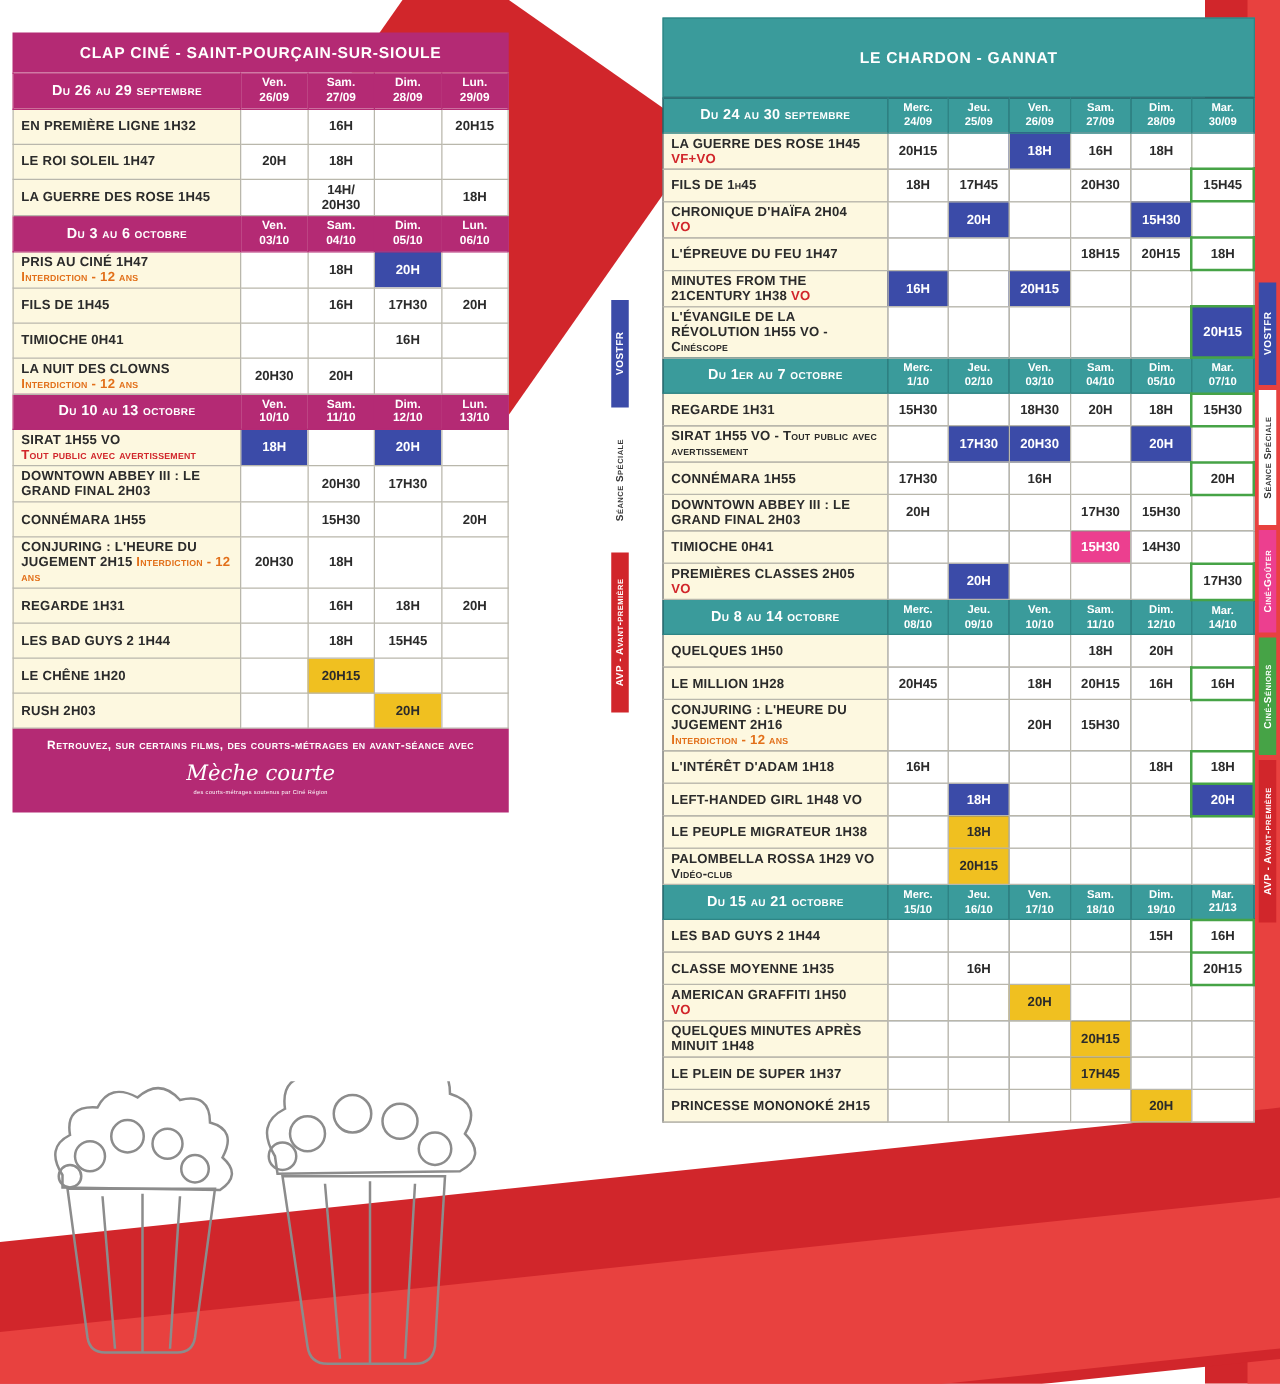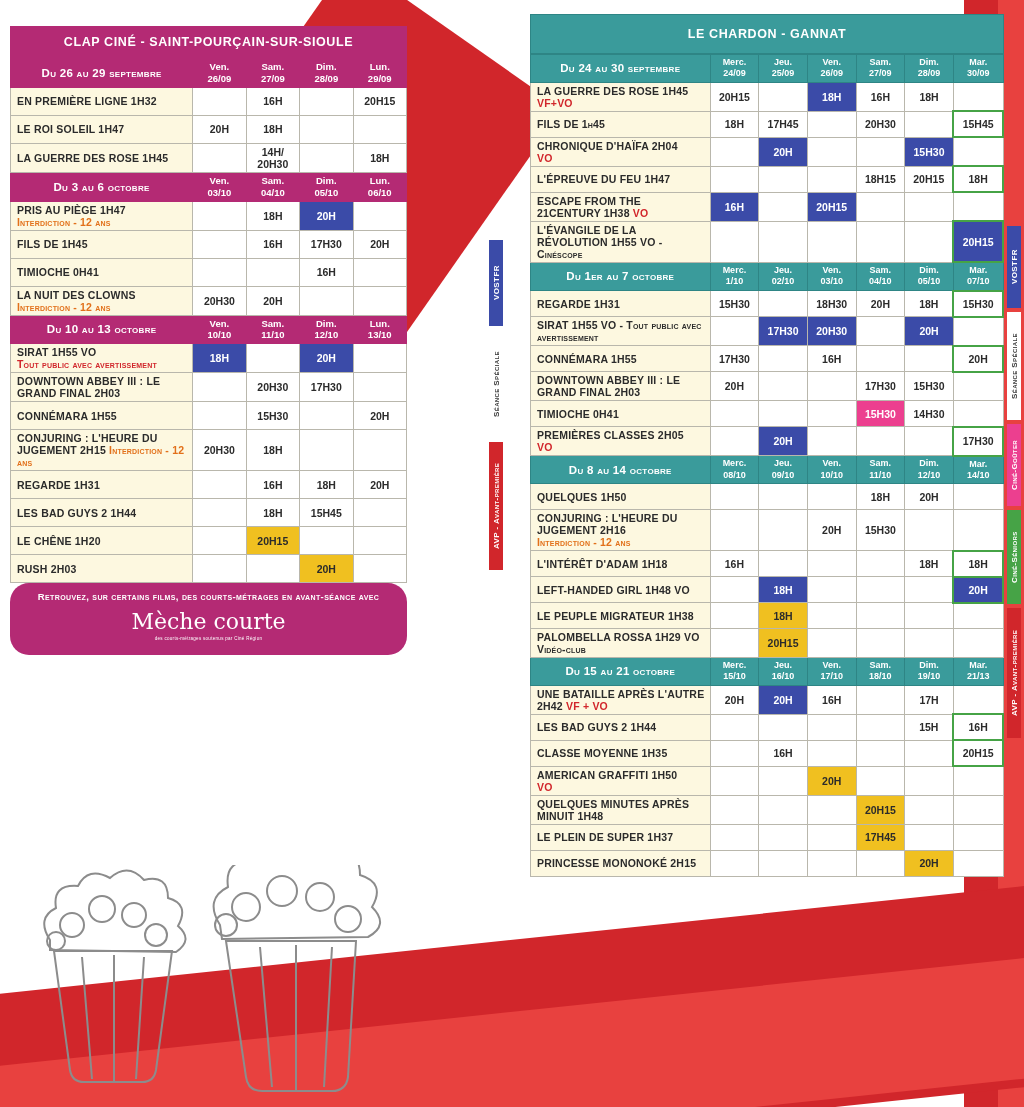--- a/index.html
+++ b/index.html
@@ -89,37 +89,36 @@
   }
   .panelA td.film {
     background: #fdf8e0; text-align: left; font-size: 10.5px;
     font-variant: small-caps; font-weight: bold; letter-spacing: .2px;
     padding-left: 6px; height: 28px; margin-left: 46px;
   }
   .panelA td.slot { background: #ffffff; font-size: 10.5px; font-weight: bold; }
   .footerA {
     background: #b42a74; color: #fff; text-align: center;
     padding: 8px 4px 14px 4px;
-    border-radius: 19px;
   }
   .footerA .f1 {
     font-size: 9.5px; font-variant: small-caps; letter-spacing: .4px; font-weight: bold;
   }
   .footerA .f2 {
-    font-size: 22px; margin-top: 7px;
+    font-size: 17px; font-style: italic; margin-top: 7px;
     font-family: "DejaVu Serif", serif;
   }
   .footerA .f3 { font-size: 4.5px; letter-spacing: .3px; margin-top: 2px; }
 
   
   .panelB { left: 530px; top: 14px; width: 474px; }
   .titleB {
     background: #3a9b9b; color: #fff; text-align: center;
     font-size: 12.5px; font-weight: bold; letter-spacing: .6px;
-    padding: 12px 4px; font-variant: small-caps;
+    padding: 24px 4px; font-variant: small-caps;
     border: 1px solid #2e8585;
   }
   .panelB table.sched { background: #0f172a; }
   .panelB .hdr-period {
     background: #3a9b9b; color: #fff; font-weight: bold;
     font-size: 11.5px; font-variant: small-caps; letter-spacing: .3px;
     border-color: #2e8585;
   }
   .panelB .hdr-day {
     background: #3a9b9b; color: #fff; font-weight: bold;
@@ -285,21 +284,21 @@
             <td class="hdr-day">
               <div>Dim.</div>
               <div>05/10</div>
             </td>
             <td class="hdr-day">
               <div>Lun.</div>
               <div>06/10</div>
             </td>
           </tr>
           <tr>
-            <td class="film"><span>PRIS AU PIÈGE 1H47</span><br><span class="tag-orange">Interdiction - 12 ans</span></td>
+            <td class="film"><span>PRIS AU CINÉ 1H47</span><br><span class="tag-orange">Interdiction - 12 ans</span></td>
             <td class="slot ">
               <div></div>
             </td>
             <td class="slot ">
               <div>18H</div>
             </td>
             <td class="slot blue">
               <div>20H</div>
             </td>
             <td class="slot ">
@@ -627,21 +626,21 @@
               <div>18H15</div>
             </td>
             <td class="slot ">
               <div>20H15</div>
             </td>
             <td class="slot greenbox">
               <div>18H</div>
             </td>
           </tr>
           <tr>
-            <td class="film"><span>ESCAPE FROM THE 21CENTURY 1H38</span> <span class="tag-vo">VO</span></td>
+            <td class="film"><span>MINUTES FROM THE 21CENTURY 1H38</span> <span class="tag-vo">VO</span></td>
             <td class="slot blue">
               <div>16H</div>
             </td>
             <td class="slot ">
               <div></div>
             </td>
             <td class="slot blue">
               <div>20H15</div>
             </td>
             <td class="slot ">
@@ -870,20 +869,41 @@
               <div>18H</div>
             </td>
             <td class="slot ">
               <div>20H</div>
             </td>
             <td class="slot ">
               <div></div>
             </td>
           </tr>
           <tr>
+            <td class="film"><span>LE MILLION 1H28</span></td>
+            <td class="slot ">
+              <div>20H45</div>
+            </td>
+            <td class="slot ">
+              <div></div>
+            </td>
+            <td class="slot ">
+              <div>18H</div>
+            </td>
+            <td class="slot ">
+              <div>20H15</div>
+            </td>
+            <td class="slot ">
+              <div>16H</div>
+            </td>
+            <td class="slot greenbox">
+              <div>16H</div>
+            </td>
+          </tr>
+          <tr>
             <td class="film"><span>CONJURING : L'HEURE DU JUGEMENT 2H16</span><br><span class="tag-orange">Interdiction - 12 ans</span></td>
             <td class="slot ">
               <div></div>
             </td>
             <td class="slot ">
               <div></div>
             </td>
             <td class="slot ">
               <div>20H</div>
             </td>
@@ -999,41 +1019,20 @@
               <div>Sam.</div>
               <div>18/10</div>
             </td>
             <td class="hdr-day">
               <div>Dim.</div>
               <div>19/10</div>
             </td>
             <td class="hdr-day">
               <div>Mar.</div>
               <div>21/13</div>
-            </td>
-          </tr>
-          <tr>
-            <td class="film"><span>UNE BATAILLE APRÈS L'AUTRE 2H42</span> <span class="tag-vo">VF + VO</span></td>
-            <td class="slot ">
-              <div>20H</div>
-            </td>
-            <td class="slot blue">
-              <div>20H</div>
-            </td>
-            <td class="slot ">
-              <div>16H</div>
-            </td>
-            <td class="slot ">
-              <div></div>
-            </td>
-            <td class="slot ">
-              <div>17H</div>
-            </td>
-            <td class="slot ">
-              <div></div>
             </td>
           </tr>
           <tr>
             <td class="film"><span>LES BAD GUYS 2 1H44</span></td>
             <td class="slot ">
               <div></div>
             </td>
             <td class="slot ">
               <div></div>
             </td>

